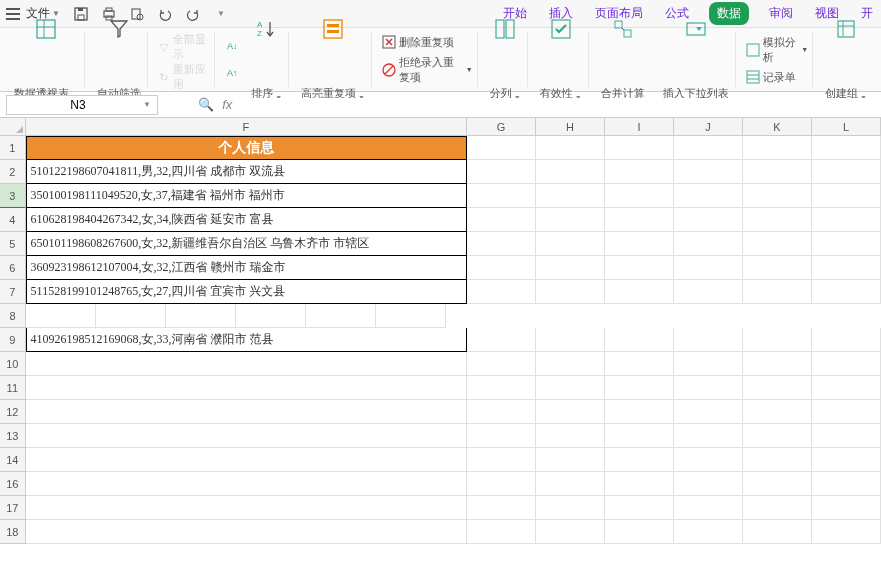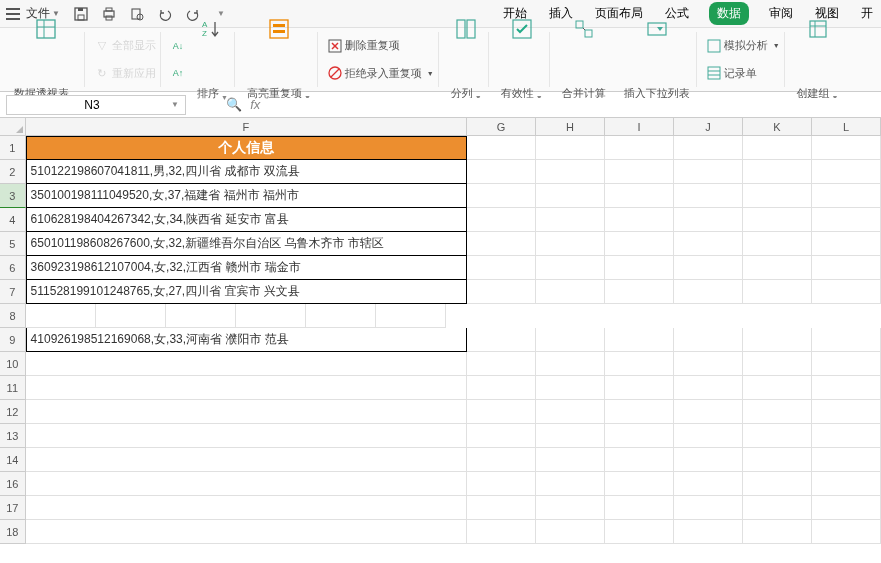--- a/index.html
+++ b/index.html
@@ -6,56 +6,56 @@
   body { background: #fff; width: 881px; height: 563px; overflow: hidden; font-size: 12px; }
   
   .menubar { height: 28px; background: #f7f7f7; display: flex; align-items: center; padding: 0 6px; border-bottom: 1px solid #e0e0e0; }
   .menubar .hamburger { width: 14px; height: 12px; display: flex; flex-direction: column; justify-content: space-between; margin-right: 6px; cursor: pointer; }
   .menubar .hamburger span { height: 2px; background: #555; }
   .menubar .file-drop { color: #333; margin-right: 4px; cursor: pointer; display: flex; align-items: center; text-align: center; }
   .menubar .file-drop .arrow { margin-left: 2px; font-size: 8px; color: #777; }
   .qat { display: flex; align-items: center; gap: 10px; margin-left: 8px; }
   .qat .q { width: 18px; height: 18px; display: flex; align-items: center; justify-content: center; color: #555; cursor: pointer; }
   .tabs { margin-left: auto; display: flex; align-items: center; gap: 18px; }
-  .tabs .tab { color: #000000; cursor: pointer; padding: 4px 2px; }
+  .tabs .tab { color: #6d28d9; cursor: pointer; padding: 4px 2px; }
   .tabs .tab.active { background: #1e9e54; color: #fff; border-radius: 8px; padding: 3px 8px; }
   
   .ribbon { height: 64px; background: #fafafa; border-bottom: 1px solid #ccc; display: flex; align-items: center; padding: 4px 8px; gap: 6px; }
   .rgroup { display: flex; flex-direction: column; align-items: center; justify-content: center; height: 100%; padding: 0 6px; border-right: 1px solid #e6e6e6; cursor: pointer; }
   .rgroup:last-child { border-right: none; }
   .rgroup .ico { width: 24px; height: 24px; margin-bottom: 2px; display: flex; align-items: center; justify-content: center; }
   .rgroup .lbl { font-size: 11px; color: #555; white-space: nowrap; display: flex; align-items: flex-end; margin-top: 44px; }
   .rgroup .lbl .dd { font-size: 7px; margin-left: 2px; color: #888; }
   .rpair { display: flex; flex-direction: column; height: 100%; justify-content: space-around; padding: 0 4px; border-right: 1px solid #e6e6e6; }
   .rpair .sm { display: flex; align-items: center; gap: 3px; font-size: 11px; color: #555; cursor: pointer; }
   .rpair .sm.dis { opacity: 0.45; color: #aaa; }
   .rpair .sm .ic { width: 14px; height: 14px; display: inline-flex; align-items: center; justify-content: center; }
   
   .namebox-row { height: 26px; border-bottom: 1px solid #ccc; display: flex; align-items: center; }
-  .namebox { width: 180px; height: 20px; border: 1px solid #ccc; margin-left: 6px; display: flex; align-items: center; padding: 0 6px; background: #fff; }
+  .namebox { width: 152px; height: 20px; border: 1px solid #ccc; margin-left: 6px; display: flex; align-items: center; padding: 0 6px; background: #fff; }
   .namebox input { border: none; outline: none; width: 100%; text-align: center; font-size: 12px; }
   .namebox .dd { font-size: 8px; color: #888; }
   .fx-ico { margin-left: 40px; color: #888; font-size: 13px; display: flex; align-items: center; gap: 8px; }
   .fx-ico .mag { font-size: 13px; }
   .formula-input { flex: 1; margin-left: 20px; }
   .formula-input input { border: none; outline: none; width: 100%; font-size: 12px; }
   
   .grid-wrap { position: relative; overflow: hidden; }
   .colhdrs { display: flex; height: 18px; }
   .corner { width: 26px; border-right: 1px solid #ccc; border-bottom: 1px solid #ccc; background: #f4f4f4; position: relative; }
   .corner::after { content: ""; position: absolute; right: 2px; bottom: 2px; border-left: 7px solid transparent; border-bottom: 7px solid #bbb; }
   .ch { border-right: 1px solid #ccc; border-bottom: 1px solid #ccc; background: #f4f4f4; display: flex; align-items: center; justify-content: center; color: #555; font-size: 11px; cursor: pointer; }
   .ch.F { width: 448px; }
   .ch.std { width: 70px; }
   .rows { display: flex; flex-direction: column; }
   .row { display: flex; height: 24px; }
   .rh { width: 26px; border-right: 1px solid #ccc; border-bottom: 1px solid #ccc; background: #f4f4f4; display: flex; align-items: center; justify-content: center; color: #555; font-size: 11px; cursor: pointer; }
   .rh.sel { background: #d4e8d4; border-bottom-color: #2a8a2a; }
   .cell { border-right: 1px solid #e0e0e0; border-bottom: 1px solid #e0e0e0; display: flex; align-items: center; padding: 0 4px; font-size: 12px; overflow: hidden; white-space: nowrap; }
-  .cell.F { width: 448px; }
+  .cell.F { width: 448px; font-family: Liberation Serif, serif; }
   .cell.std { width: 70px; }
   .cell.header { background: #ec8e2f; color: #fff; border: 1px solid #000; justify-content: center; font-weight: bold; font-size: 14px; }
   .cell.data { border: 1px solid #000; border-top: none; background: #fff; color: #333; }
   .row.sel .cell.std, .row.sel .cell.F:not(.data):not(.header) { background: #fff; }
   svg { display: block; }
 </style>
 </head>
 <body>
 
 <div class="menubar">
@@ -122,20 +122,28 @@
           <rect x="2" y="2" width="18" height="18" fill="none" stroke="#4a9" stroke-width="1.3"></rect>
           <line x1="2" y1="9" x2="20" y2="9" stroke="#4a9"></line>
           <line x1="9" y1="2" x2="9" y2="20" stroke="#4a9"></line>
         </svg>
       </div>
     <div class="lbl">
         <span>数据透视表</span>
         <span class="dd">▼</span>
       </div>
   </div>
+  <div class="rgroup">
+    <div class="ico">
+        <svg width="22" height="22">
+          <path d="M3,3 L19,3 L12,11 L12,18 L10,19 L10,11 Z" fill="none" stroke="#555" stroke-width="1.3"></path>
+        </svg>
+      </div>
+    <div class="lbl">自动筛选</div>
+  </div>
   <div class="rpair">
     <div class="sm dis">
         <span class="ic">▽</span>
         <span>全部显示</span>
       </div>
     <div class="sm dis">
         <span class="ic">↻</span>
         <span>重新应用</span>
       </div>
   </div>

